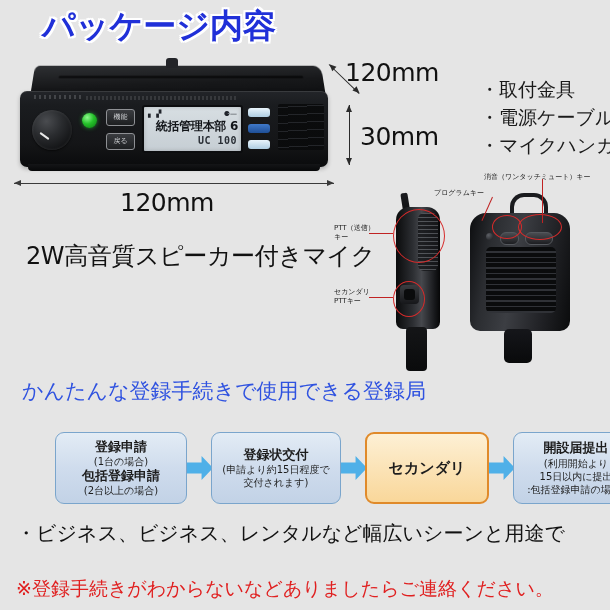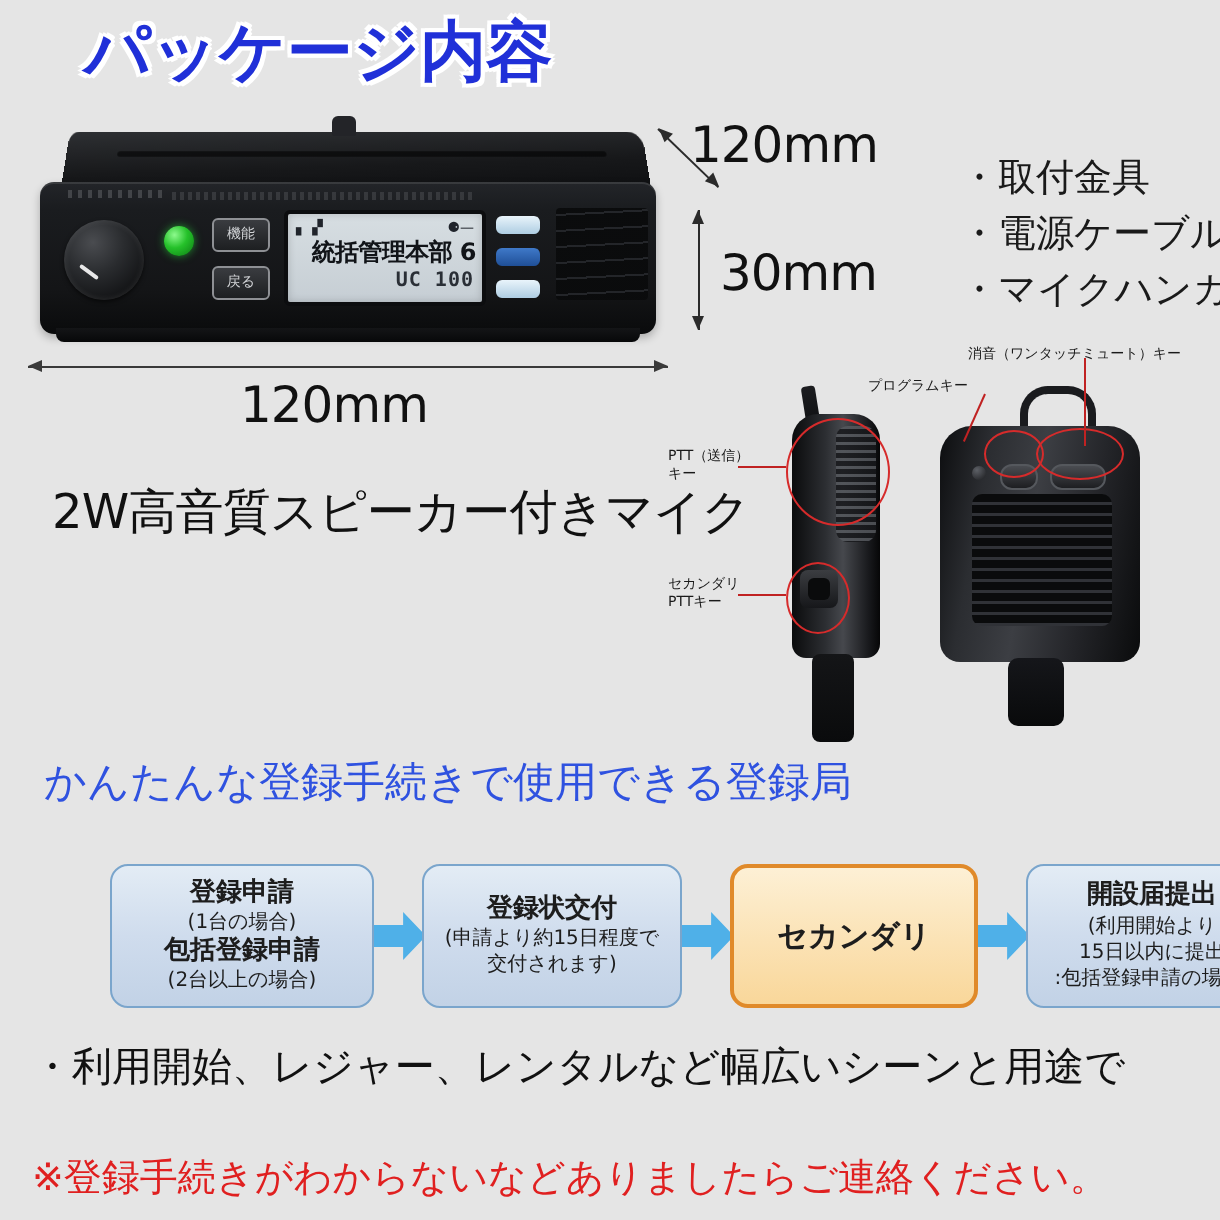--- a/index.html
+++ b/index.html
@@ -417,16 +417,16 @@
     <div class="farrow fa3"></div>
 
     <div class="fbox blue f4">
       <div class="fb-hd">開設届提出</div>
       <div class="fb-sub">(利用開始より</div>
       <div class="fb-sub">15日以内に提出</div>
       <div class="fb-sub">:包括登録申請の場合)</div>
     </div>
   </div>
 
-  <div class="bt1">・利用開始、レジャー、レンタルなど幅広いシーンと用途で</div>
+  <div class="bt1">・ビジネス、ビジネス、レンタルなど幅広いシーンと用途で</div>
   <div class="bt3">※登録手続きがわからないなどありましたらご連絡ください。</div>
 
 </div>
 
 </body></html>

